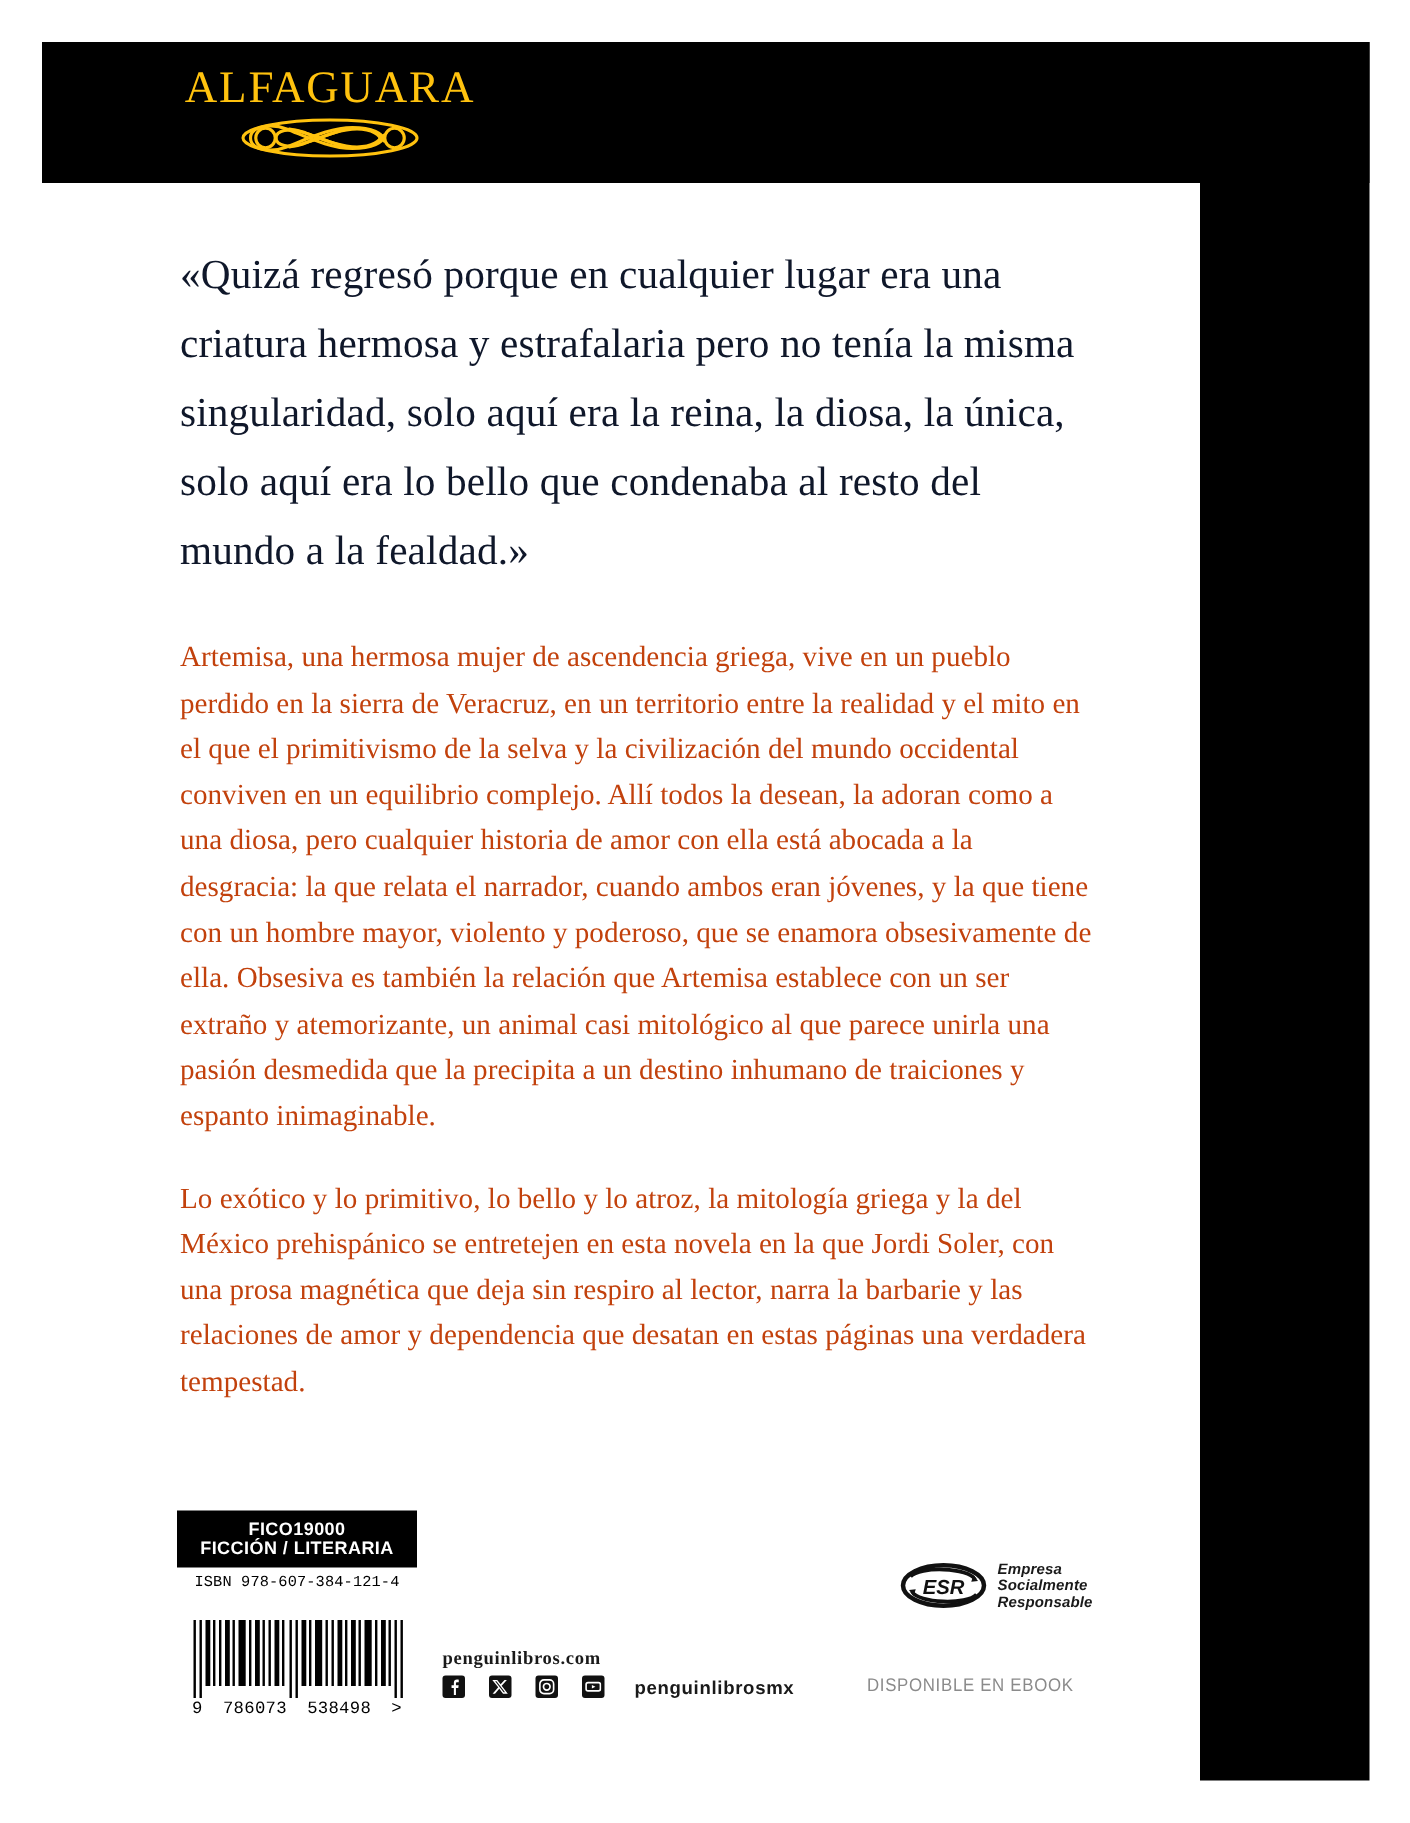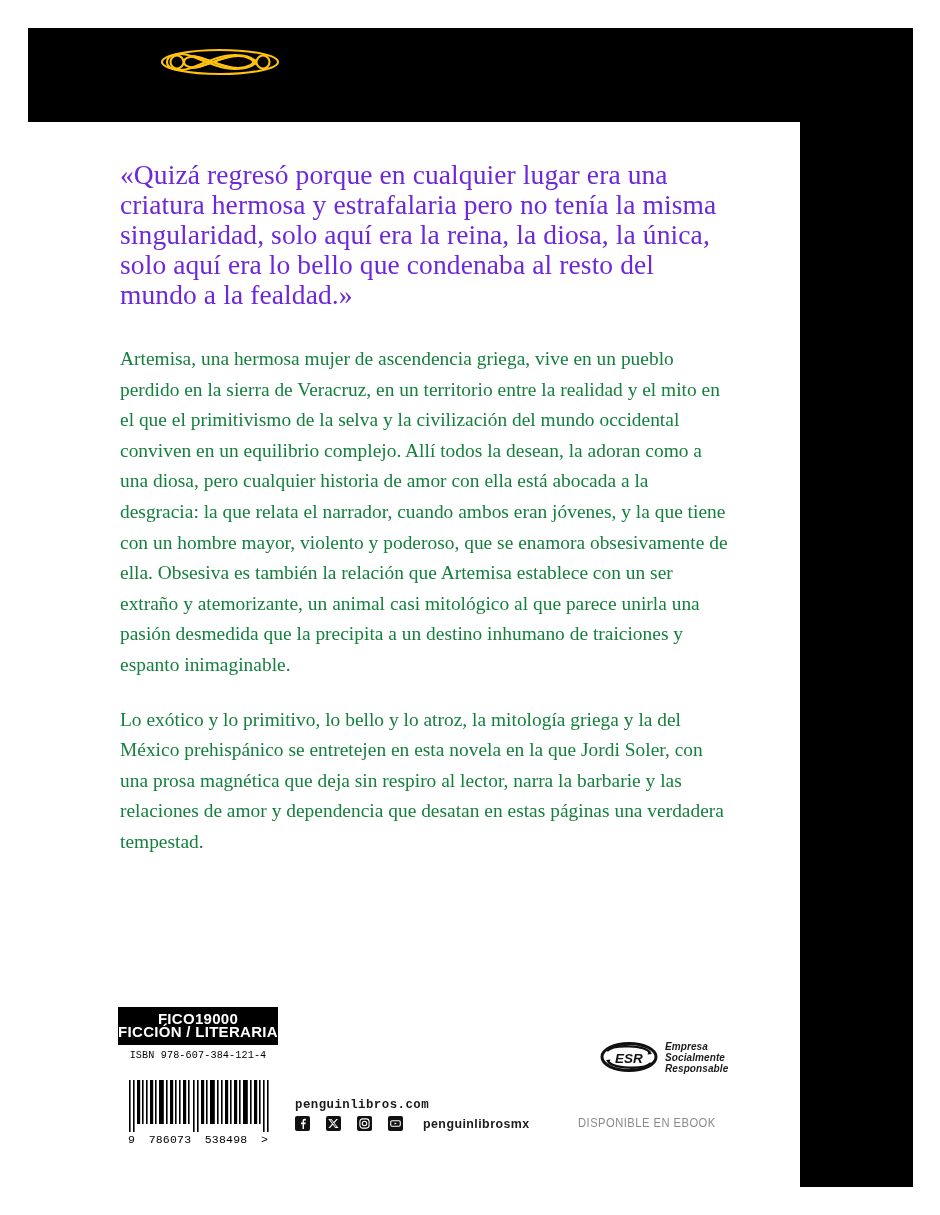--- a/index.html
+++ b/index.html
@@ -59,31 +59,31 @@
   
   .content {
     position: absolute;
     left: 120px;
     top: 160px;
     width: 612px;
     z-index: 4;
   }
 
   .pullquote {
-    color: #6d28d9;
+    color: #0f172a;
     font-family: "Liberation Serif", serif;
     font-size: 27.5px;
-    line-height: 30px;
+    line-height: 46px;
     letter-spacing: 0.1px;
     margin: 0 0 34px 0;
     text-indent: 0;
   }
 
   .blurb {
-    color: #15803d;
+    color: #c2410c;
     font-family: "Liberation Serif", serif;
     font-size: 19.4px;
     line-height: 30.6px;
     margin: 0 0 24px 0;
     letter-spacing: 0.02px;
   }
   .blurb:last-child { margin-bottom: 0; }
 
   
   .barcode-box {
@@ -93,21 +93,21 @@
     width: 160px;
     height: 131px;
     background: #ffffff;
     z-index: 6;
   }
   .barcode-header {
     background: #000000;
     color: #ffffff;
     font-family: "Liberation Sans", sans-serif;
     font-weight: bold;
-    font-size: 15px;
+    font-size: 12px;
     line-height: 12.5px;
     text-align: center;
     padding: 6px 0 7px 0;
     letter-spacing: 0.3px;
   }
   .barcode-body {
     padding: 5px 9px 4px 9px;
     box-sizing: border-box;
   }
   .isbn-line {
@@ -135,21 +135,21 @@
   }
 
   
   .web-block {
     position: absolute;
     left: 295px;
     top: 1098px;
     z-index: 6;
   }
   .web-url {
-    font-family: Liberation Mono, monospace;
+    font-family: Liberation Serif, serif;
     font-size: 12.4px;
     font-weight: bold;
     color: #1a1a1a;
     letter-spacing: 0.45px;
     margin-bottom: 4px;
   }
   .social-row {
     display: flex;
     align-items: center;
     gap: 16px;
@@ -206,20 +206,21 @@
     z-index: 6;
   }
 </style>
 </head>
 <body>
 
 <div class="frame-top"></div>
 <div class="frame-right"></div>
 
 <div class="logo">
+  <div class="logo-word">ALFAGUARA</div>
   <svg class="logo-knot" width="150" height="34" viewBox="0 0 300 68">
     <g fill="none" stroke="#FFC20E" stroke-width="4.2" stroke-linecap="round">
       <ellipse cx="150" cy="34" rx="116" ry="24"></ellipse>
       <path d="M44 34 C44 18, 72 14, 92 22 C118 32, 150 48, 180 48 C206 48, 222 40, 222 30"></path>
       <path d="M44 34 C44 50, 72 54, 92 46 C118 36, 150 20, 180 20 C206 20, 222 28, 222 38"></path>
       <path d="M78 34 C78 24, 96 20, 114 26 C136 34, 162 46, 186 46 C206 46, 218 38, 218 30"></path>
       <path d="M78 34 C78 44, 96 48, 114 42 C136 34, 162 22, 186 22 C206 22, 218 30, 218 38"></path>
       <path d="M96 22 C120 26, 148 40, 172 46"></path>
       <path d="M96 46 C120 42, 148 28, 172 22"></path>
       <circle cx="64" cy="34" r="13"></circle>

